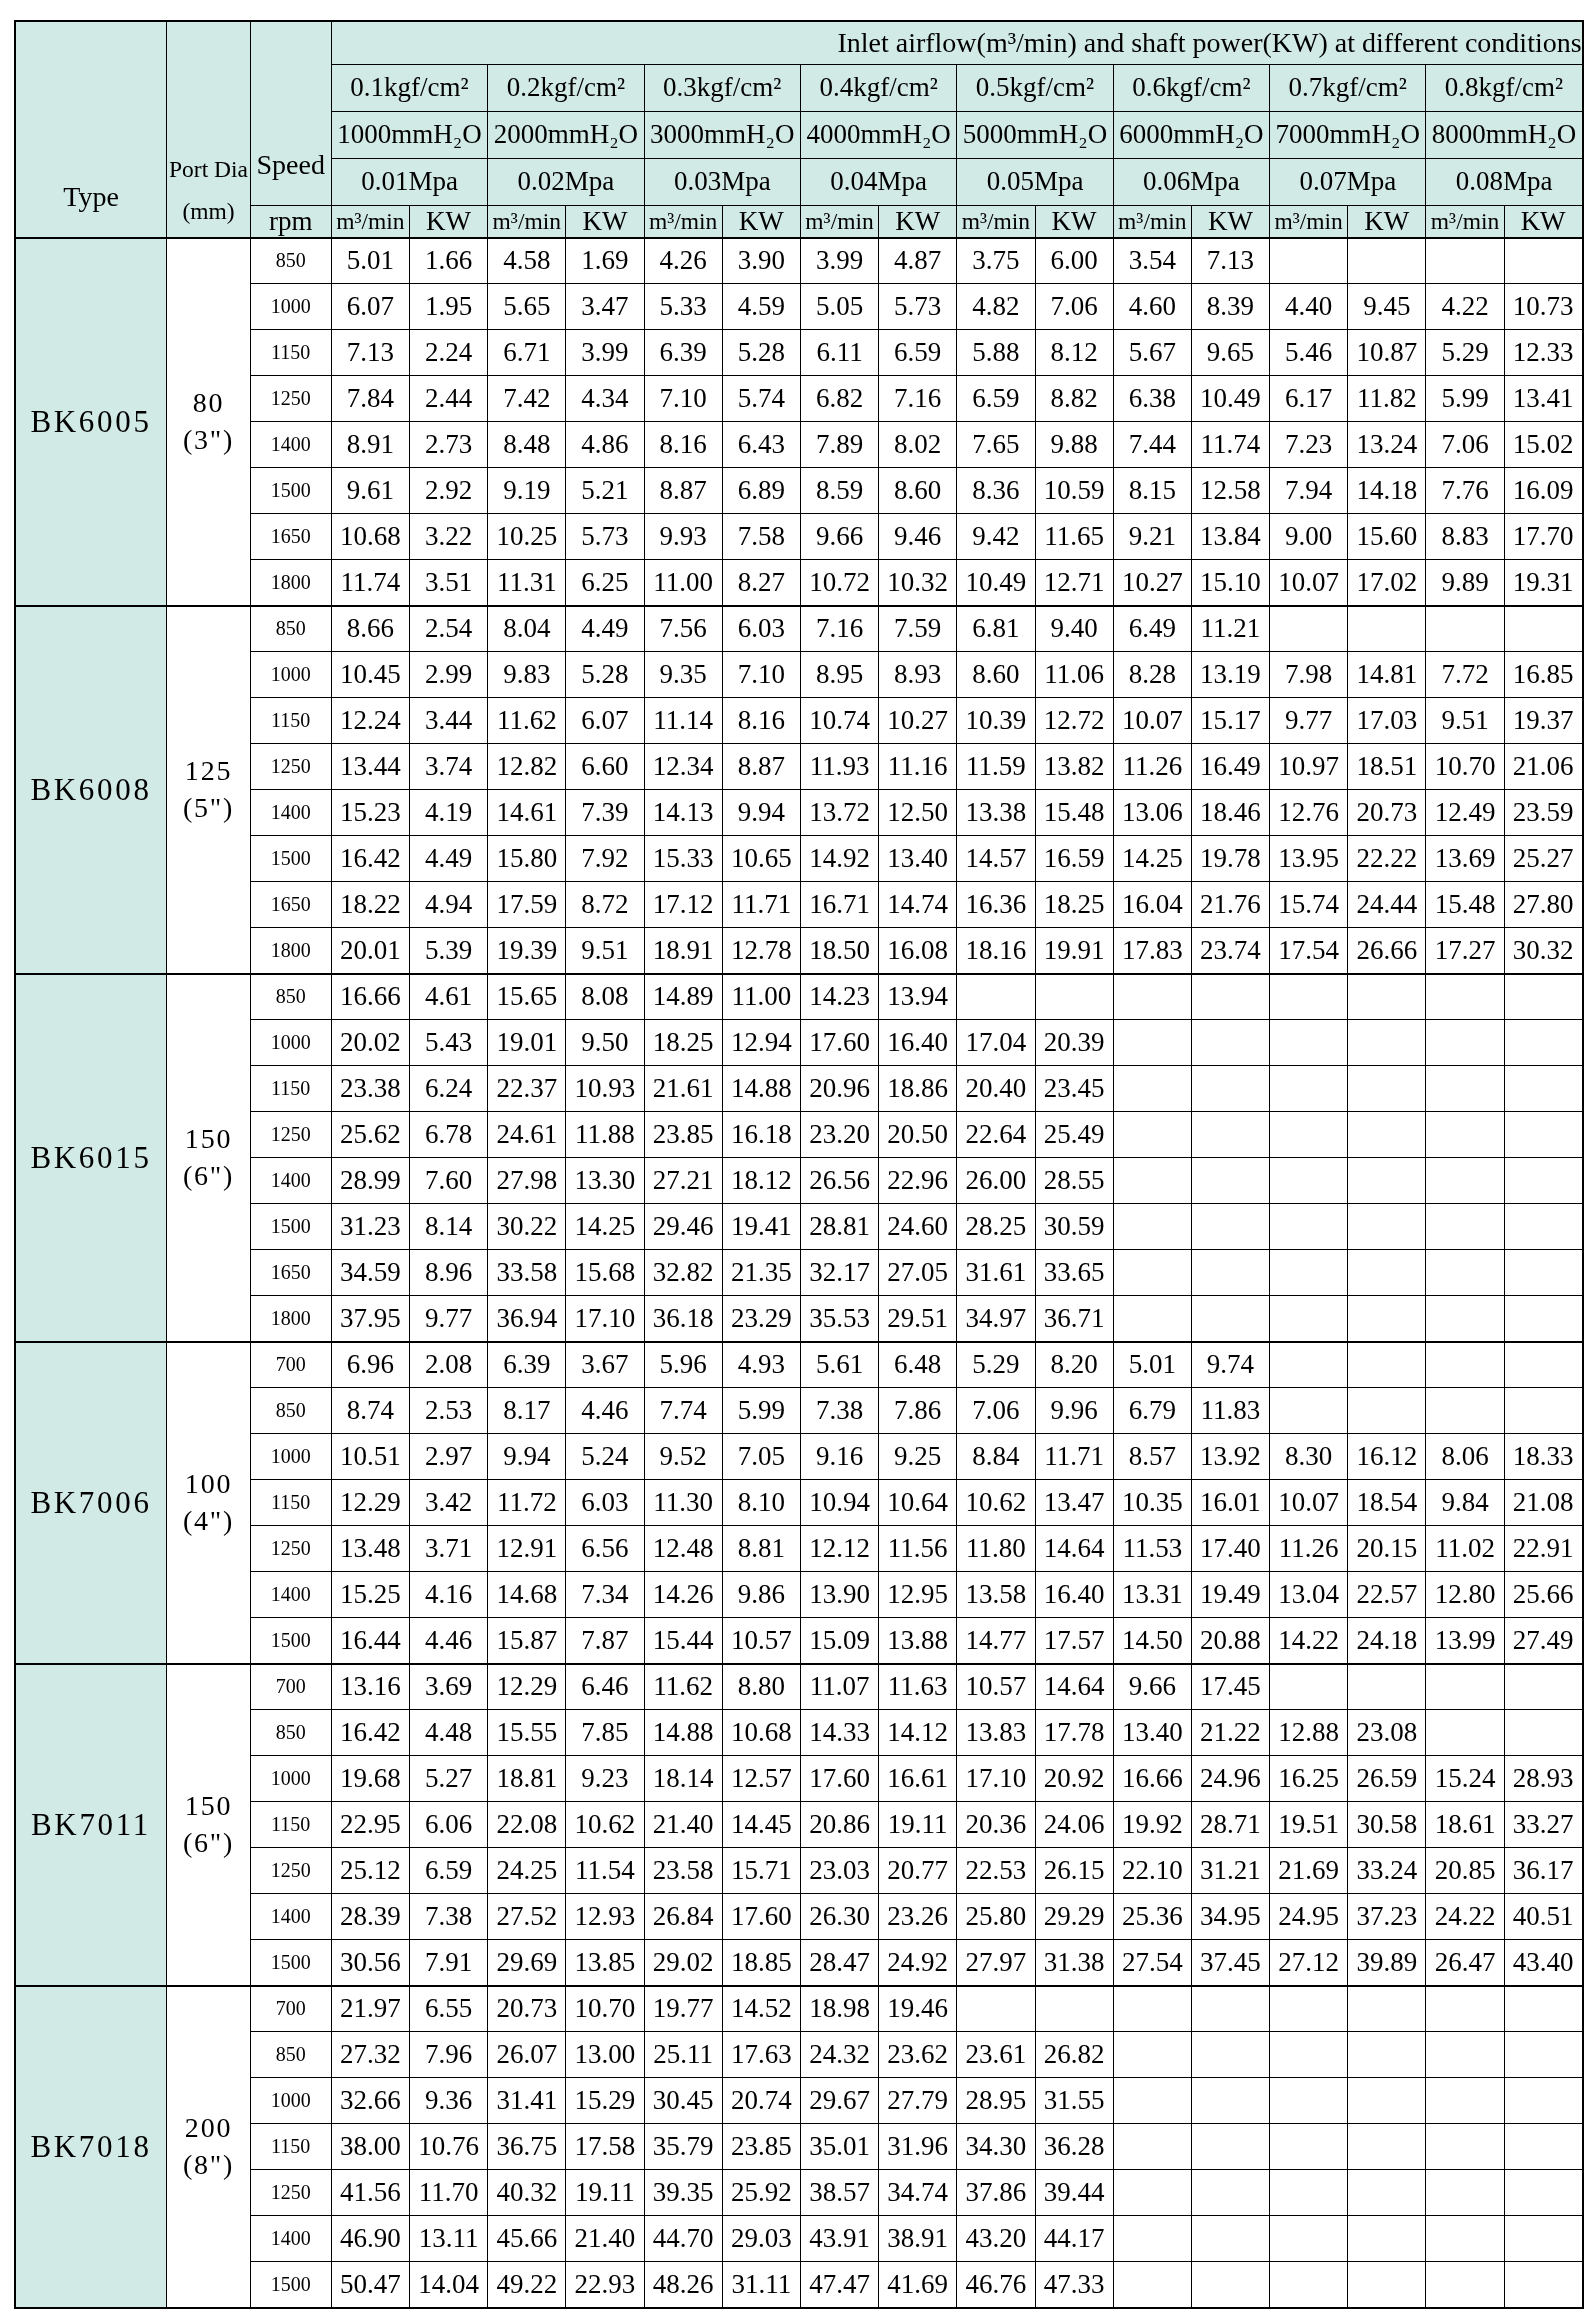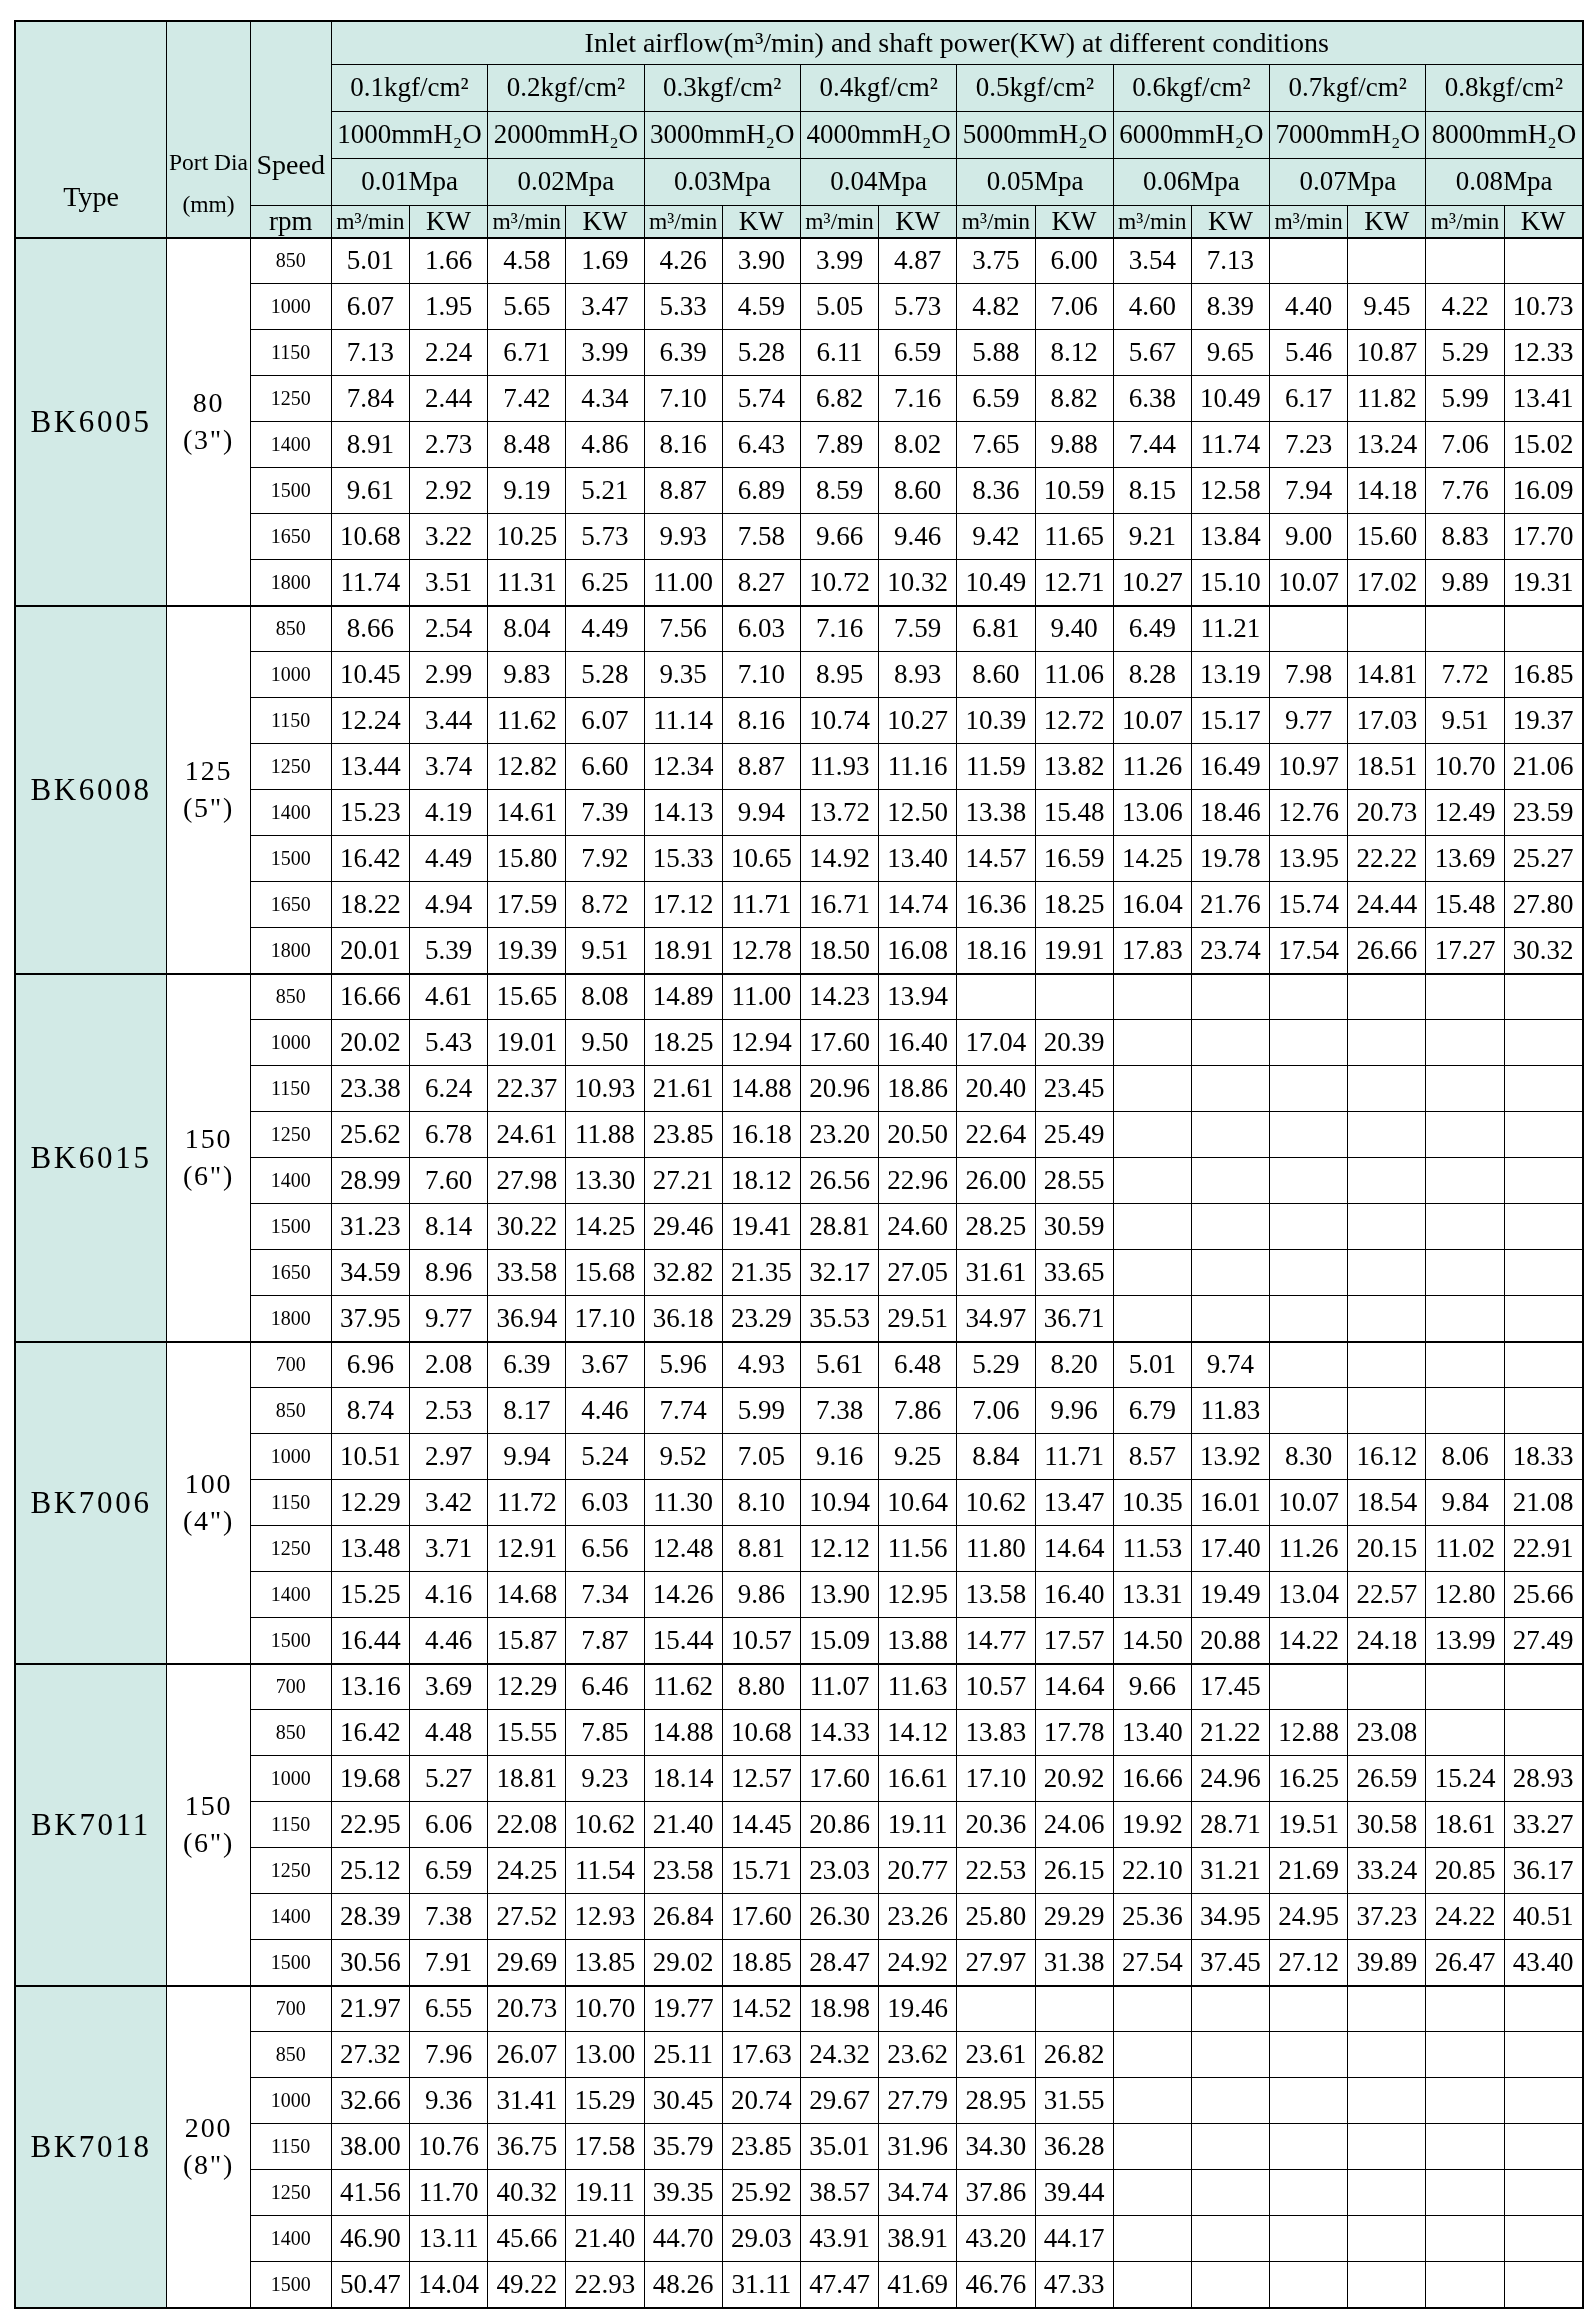--- a/index.html
+++ b/index.html
@@ -26,29 +26,29 @@
   }
   thead th { background:var(--header-bg,#d2eae6); }
   thead tr:nth-child(1) { height:43px; }
   thead tr:nth-child(2) { height:47px; }
   thead tr:nth-child(3) { height:47px; }
   thead tr:nth-child(4) { height:47px; }
   thead tr:nth-child(5) { height:30px; }
   tbody tr { height:46px; background:#fff; }
   tbody tr.block-start td { border-top:2.7px solid #000; }
 
-  .title-h { font-size:28px; }
+  .title-h { font-size:28px;text-align:right; }
   .kgf-h   { font-size:27px; }
   .mmh2o-h { font-size:27px; }
   .mpa-h   { font-size:27px;font-family:Liberation Serif, serif; }
   .flow-unit-h  { font-size:23.5px; }
   .power-unit-h { font-size:27px; }
 
   .type-h  { font-size:28px; vertical-align:bottom; padding-bottom:24px; }
-  .port-h  { font-size:23.5px; vertical-align:bottom; padding-bottom:18px; line-height:1.2; }
+  .port-h  { font-size:23.5px; vertical-align:bottom; padding-bottom:11px; line-height:1.2; }
   .port-h .mm-line { margin-top:14.5px; }
   .speed-h { font-size:28px; vertical-align:bottom; padding-bottom:23.5px; }
   .rpm-h   { font-size:27px; }
 
   .type-cell {
     background:var(--header-bg,#d2eae6);
     font-size:31px; letter-spacing:2.7px;
   }
   .port-cell {
     font-size:28px; letter-spacing:1.8px;

